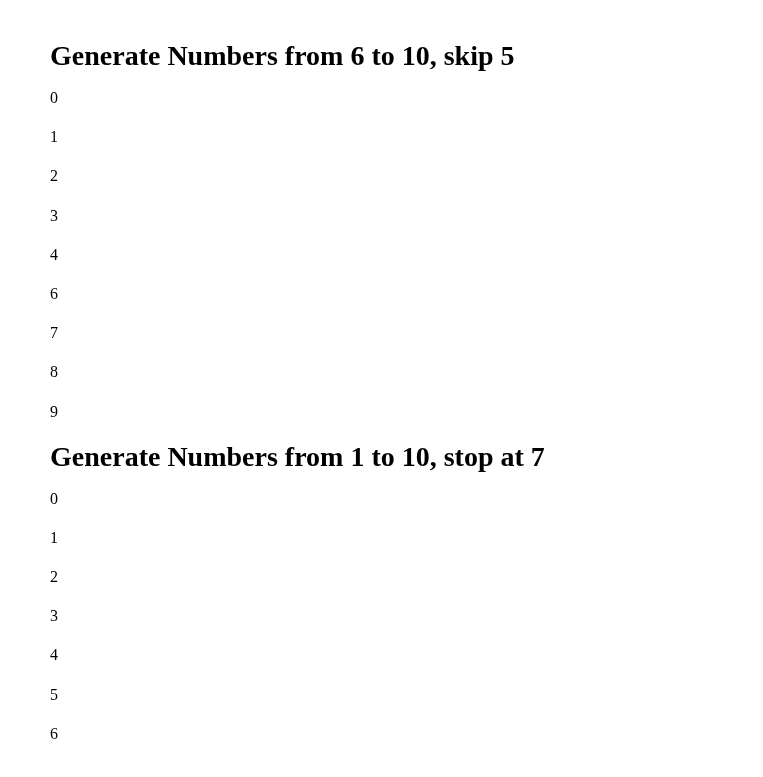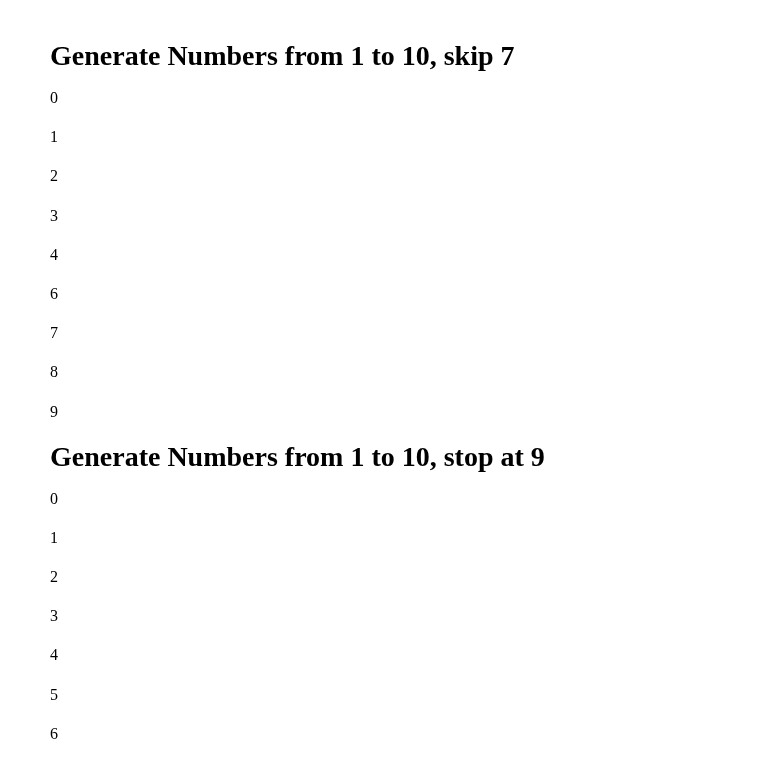--- a/index.html
+++ b/index.html
@@ -21,34 +21,34 @@
     .number-item {
       font-size: 16px;
       line-height: 1.2;
       margin: 0 0 20px 0;
       padding: 0;
     }
   </style>
 </head>
 <body>
 
-<h2>Generate Numbers from 1 to 10, skip 7</h2>
+<h2>Generate Numbers from 6 to 10, skip 5</h2>
 <div class="number-list">
   <div class="number-item">0</div>
   <div class="number-item">1</div>
   <div class="number-item">2</div>
   <div class="number-item">3</div>
   <div class="number-item">4</div>
   <div class="number-item">6</div>
   <div class="number-item">7</div>
   <div class="number-item">8</div>
   <div class="number-item">9</div>
 </div>
 
-<h2>Generate Numbers from 1 to 10, stop at 9</h2>
+<h2>Generate Numbers from 1 to 10, stop at 7</h2>
 <div class="number-list">
   <div class="number-item">0</div>
   <div class="number-item">1</div>
   <div class="number-item">2</div>
   <div class="number-item">3</div>
   <div class="number-item">4</div>
   <div class="number-item">5</div>
   <div class="number-item">6</div>
 </div>
 

